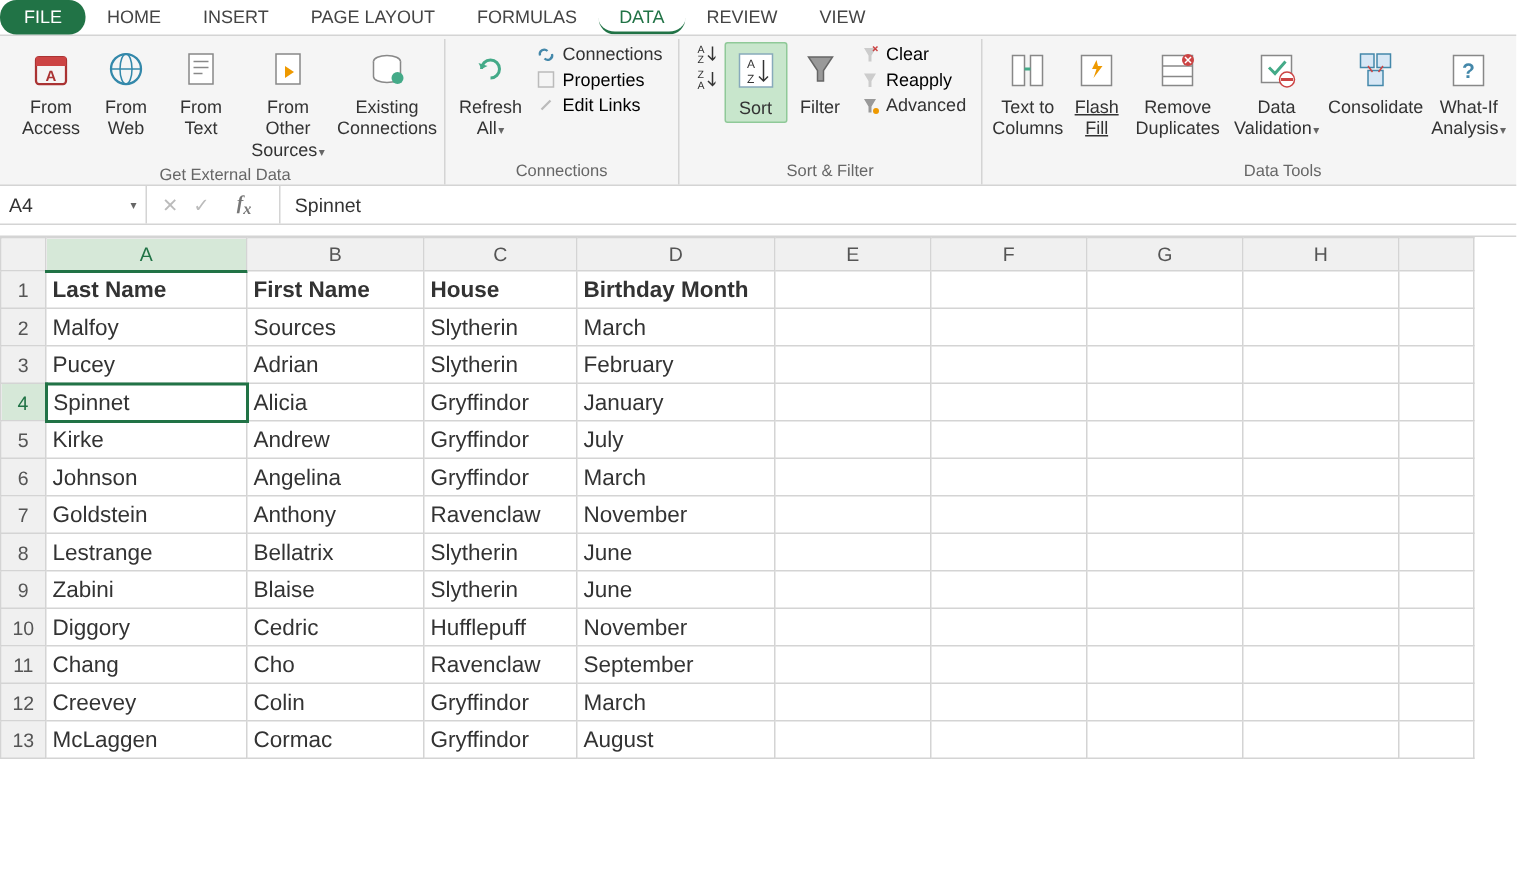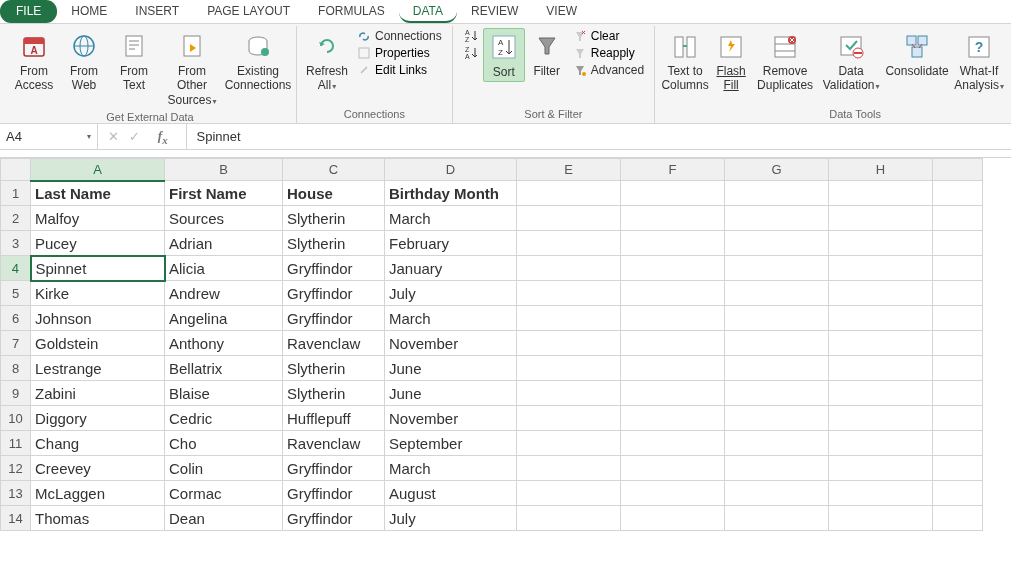--- a/index.html
+++ b/index.html
@@ -506,27 +506,15 @@
           <td>McLaggen</td>
           <td>Cormac</td>
           <td>Gryffindor</td>
           <td>August</td>
           <td></td>
           <td></td>
           <td></td>
           <td></td>
           <td></td>
         </tr>
-        <tr>
-          <td class="rowhdr">14</td>
-          <td>Thomas</td>
-          <td>Dean</td>
-          <td>Gryffindor</td>
-          <td>July</td>
-          <td></td>
-          <td></td>
-          <td></td>
-          <td></td>
-          <td></td>
-        </tr>
       </tbody>
   </table>
 </div>
 
 </body></html>

